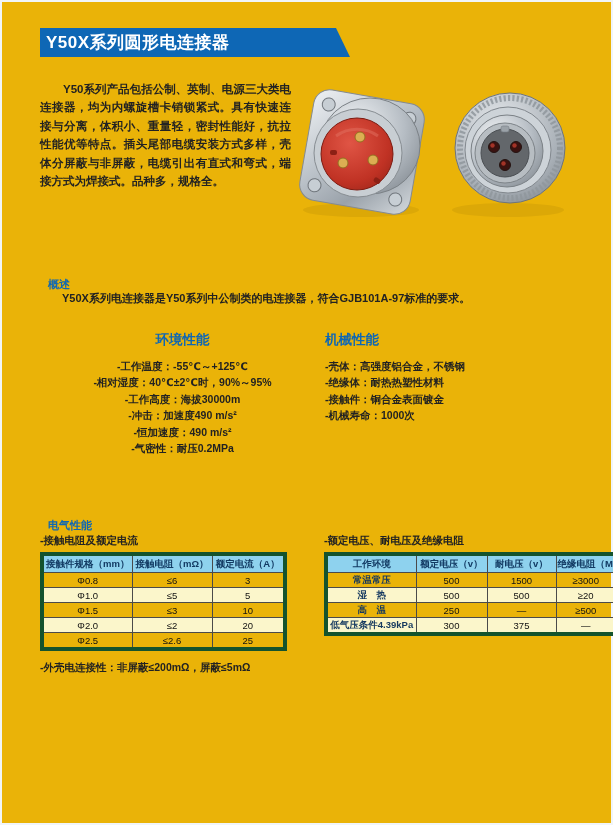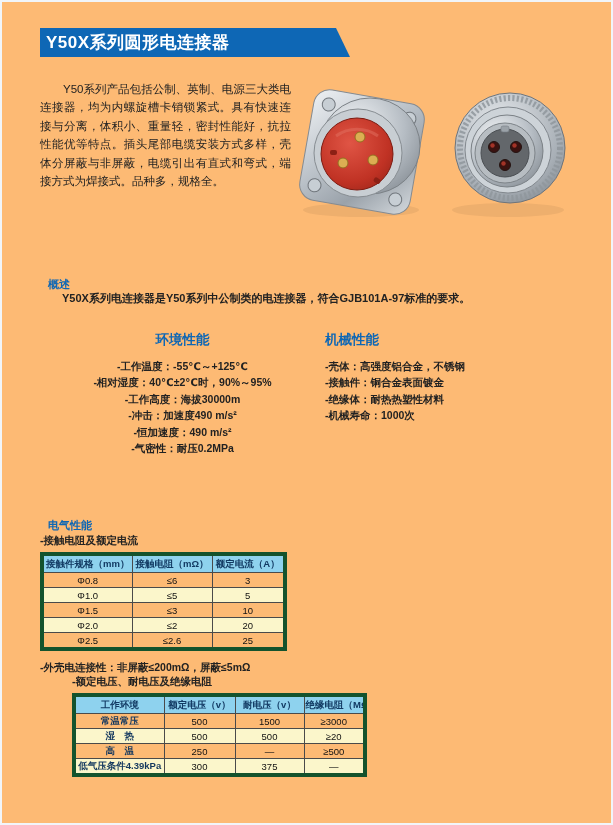--- a/index.html
+++ b/index.html
@@ -1,33 +1,33 @@
 <!DOCTYPE html>
 <html><head>
 <meta charset="utf-8">
 <style>
   html,body{margin:0;padding:0;background:#fff;}
   .page{
-    position:relative;width:613px;height:825px;background:#fdba74;
+    position:relative;width:613px;height:825px;background:#eab308;
     font-family:"Liberation Sans","DejaVu Sans",sans-serif;color:#222;
     box-shadow:inset 0 0 0 2px #f1f5f9;overflow:hidden;
   }
   
   .banner{
     position:absolute;left:40px;top:28px;width:310px;height:29px;
     background:#0e67b5;
     clip-path:polygon(0 0,calc(100% - 14px) 0,100% 100%,0 100%);
     color:#fff;font-size:17px;font-weight:bold;line-height:29px;
     padding-left:6px;letter-spacing:0.5px;box-sizing:border-box;
   }
   
   .intro{
     position:absolute;left:40px;top:80px;width:251px;margin:0;
     font-size:11.5px;line-height:18.4px;text-align:justify;
-    text-indent:2em;color:#222;font-weight:normal;
+    text-indent:2em;color:#222;font-weight:bold;
   }
   
   .connectors{position:absolute;left:286px;top:80px;width:300px;height:145px;}
   
   .h-blue{
     position:absolute;margin:8px;font-size:11px;font-weight:bold;color:#0e67b5;
   }
   #overview-heading{left:40px;top:269px;}
   .overview-text{
     position:absolute;left:40px;top:290px;width:543px;margin:0;
@@ -36,21 +36,21 @@
   
   .perf-row{position:absolute;left:40px;top:331px;width:543px;display:flex;}
   .perf-col h2{position:static;margin:0 0 9px 0;font-size:13.5px;font-weight:bold;color:#0e67b5;}
   .perf-col.env{width:285px;text-align:center;}
   .perf-col.mech{width:258px;}
   .items .item{
     font-size:10.5px;line-height:16.4px;color:#222;font-weight:bold;white-space:nowrap;
   }
   
   #electrical-heading{left:40px;top:510px;}
-  .tables-row{position:absolute;left:40px;top:534px;width:497px;display:flex;flex-direction:column;}
+  .tables-row{position:absolute;left:40px;top:534px;width:497px;display:flex;}
   .tgroup.left{width:245px;margin-right:7px;}
   .tgroup.right{width:293px;padding-left:32px;}
   .tlabel{font-size:10.5px;font-weight:bold;color:#222;margin-bottom:4px;white-space:nowrap;}
   table{border-collapse:collapse;width:100%;table-layout:fixed;border:4px solid #14532d;}
   th{
     background:#8ed2ee;color:#123a63;font-size:9.5px;font-weight:bold;
     border:1px solid #4a4a4a;height:16px;padding:0 1px;white-space:nowrap;overflow:hidden;
   }
   td{
     border:1px solid #4a4a4a;text-align:center;font-size:9.5px;color:#111;
@@ -150,22 +150,22 @@
           <div class="item">-工作高度：海拔30000m</div>
           <div class="item">-冲击：加速度490 m/s²</div>
           <div class="item">-恒加速度：490 m/s²</div>
           <div class="item">-气密性：耐压0.2MPa</div>
         </div>
     </div>
     <div class="perf-col mech">
       <h2>机械性能</h2>
       <div class="items">
           <div class="item">-壳体：高强度铝合金，不锈钢</div>
+          <div class="item">-绝缘体：耐热热塑性材料</div>
           <div class="item">-接触件：铜合金表面镀金</div>
-          <div class="item">-绝缘体：耐热热塑性材料</div>
           <div class="item">-机械寿命：1000次</div>
         </div>
     </div>
   </div>
 
   <h2 class="h-blue" id="electrical-heading">电气性能</h2>
 
   <div class="tables-row">
     <div class="tgroup left">
       <div class="tlabel">-接触电阻及额定电流</div>

